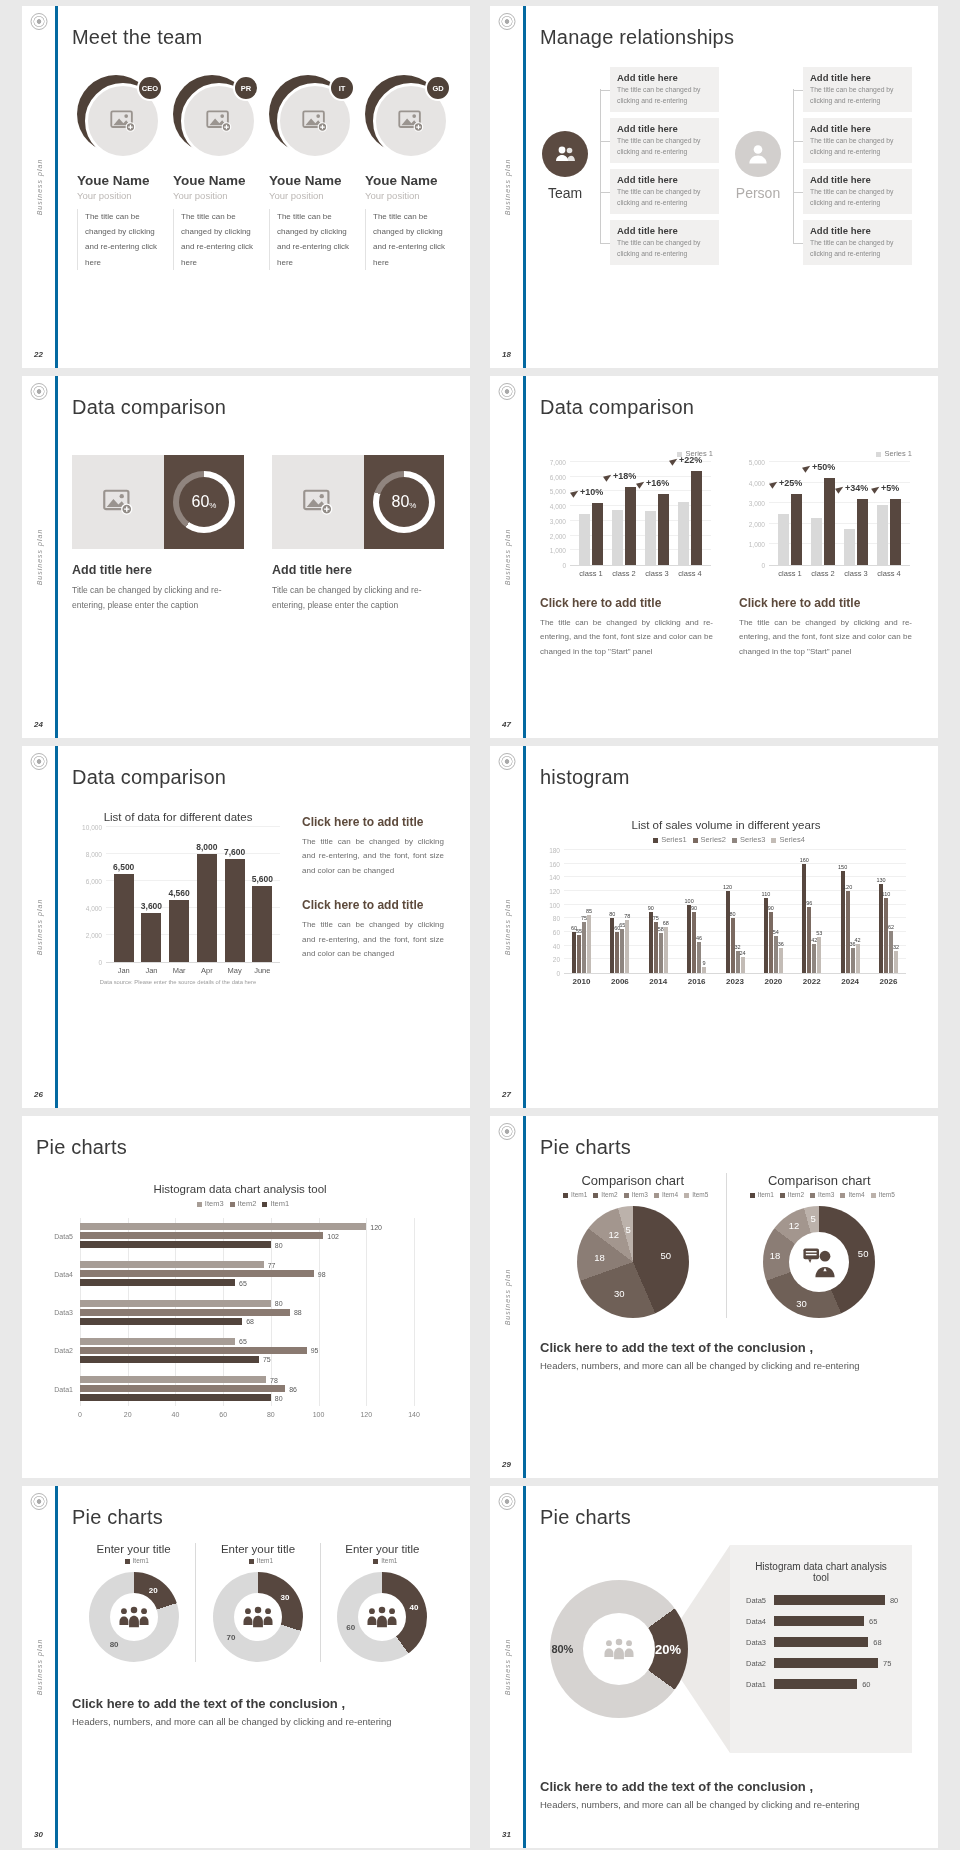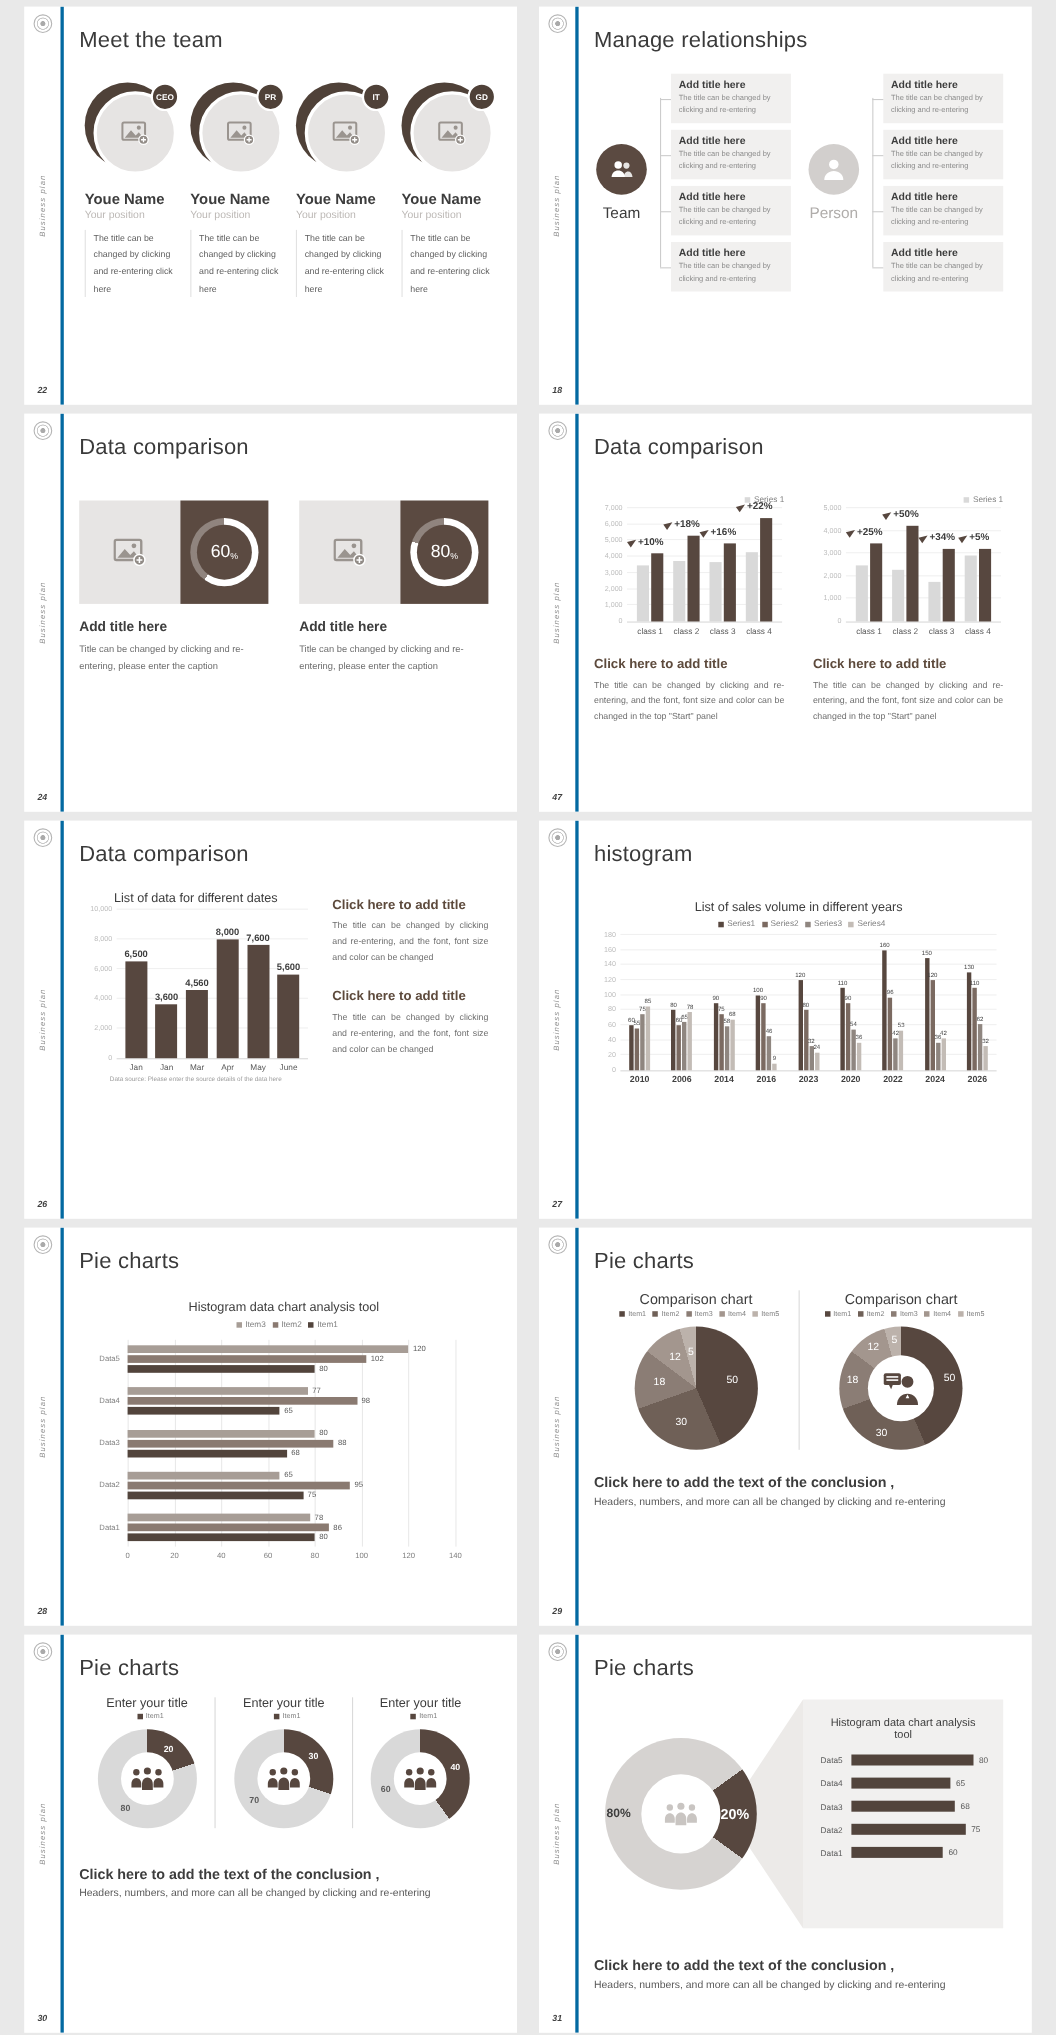--- a/index.html
+++ b/index.html
@@ -746,25 +746,20 @@
                 </div>
                 <div class="ylabx">2026</div>
               </div>
             </div>
           </div>
       </div>
     </div>
   </section>
 
   <section class="card">
-    <aside class="strip">
-      <div class="seal"></div>
-      <div class="vtext">Business plan</div>
-      <div class="pagenum">28</div>
-    </aside>
     <div class="content">
       <h1 class="slide-title">Pie charts</h1>
       <div style="margin-top:24px">
         <div class="chart-title">Histogram data chart analysis tool</div>
         <div class="legend c" id="legend-28"><span><span class="sq" style="background:#a79d96"></span>Item3</span><span><span class="sq" style="background:#8a7a71"></span>Item2</span><span><span class="sq" style="background:#52443c"></span>Item1</span></div>
         <div class="p28" id="plot-28">
             <div class="vline" style="left: 0%;"></div>
             <div class="xt28" style="left: 0%;">0</div>
             <div class="vline" style="left: 14.2857%;"></div>
             <div class="xt28" style="left: 14.2857%;">20</div>

